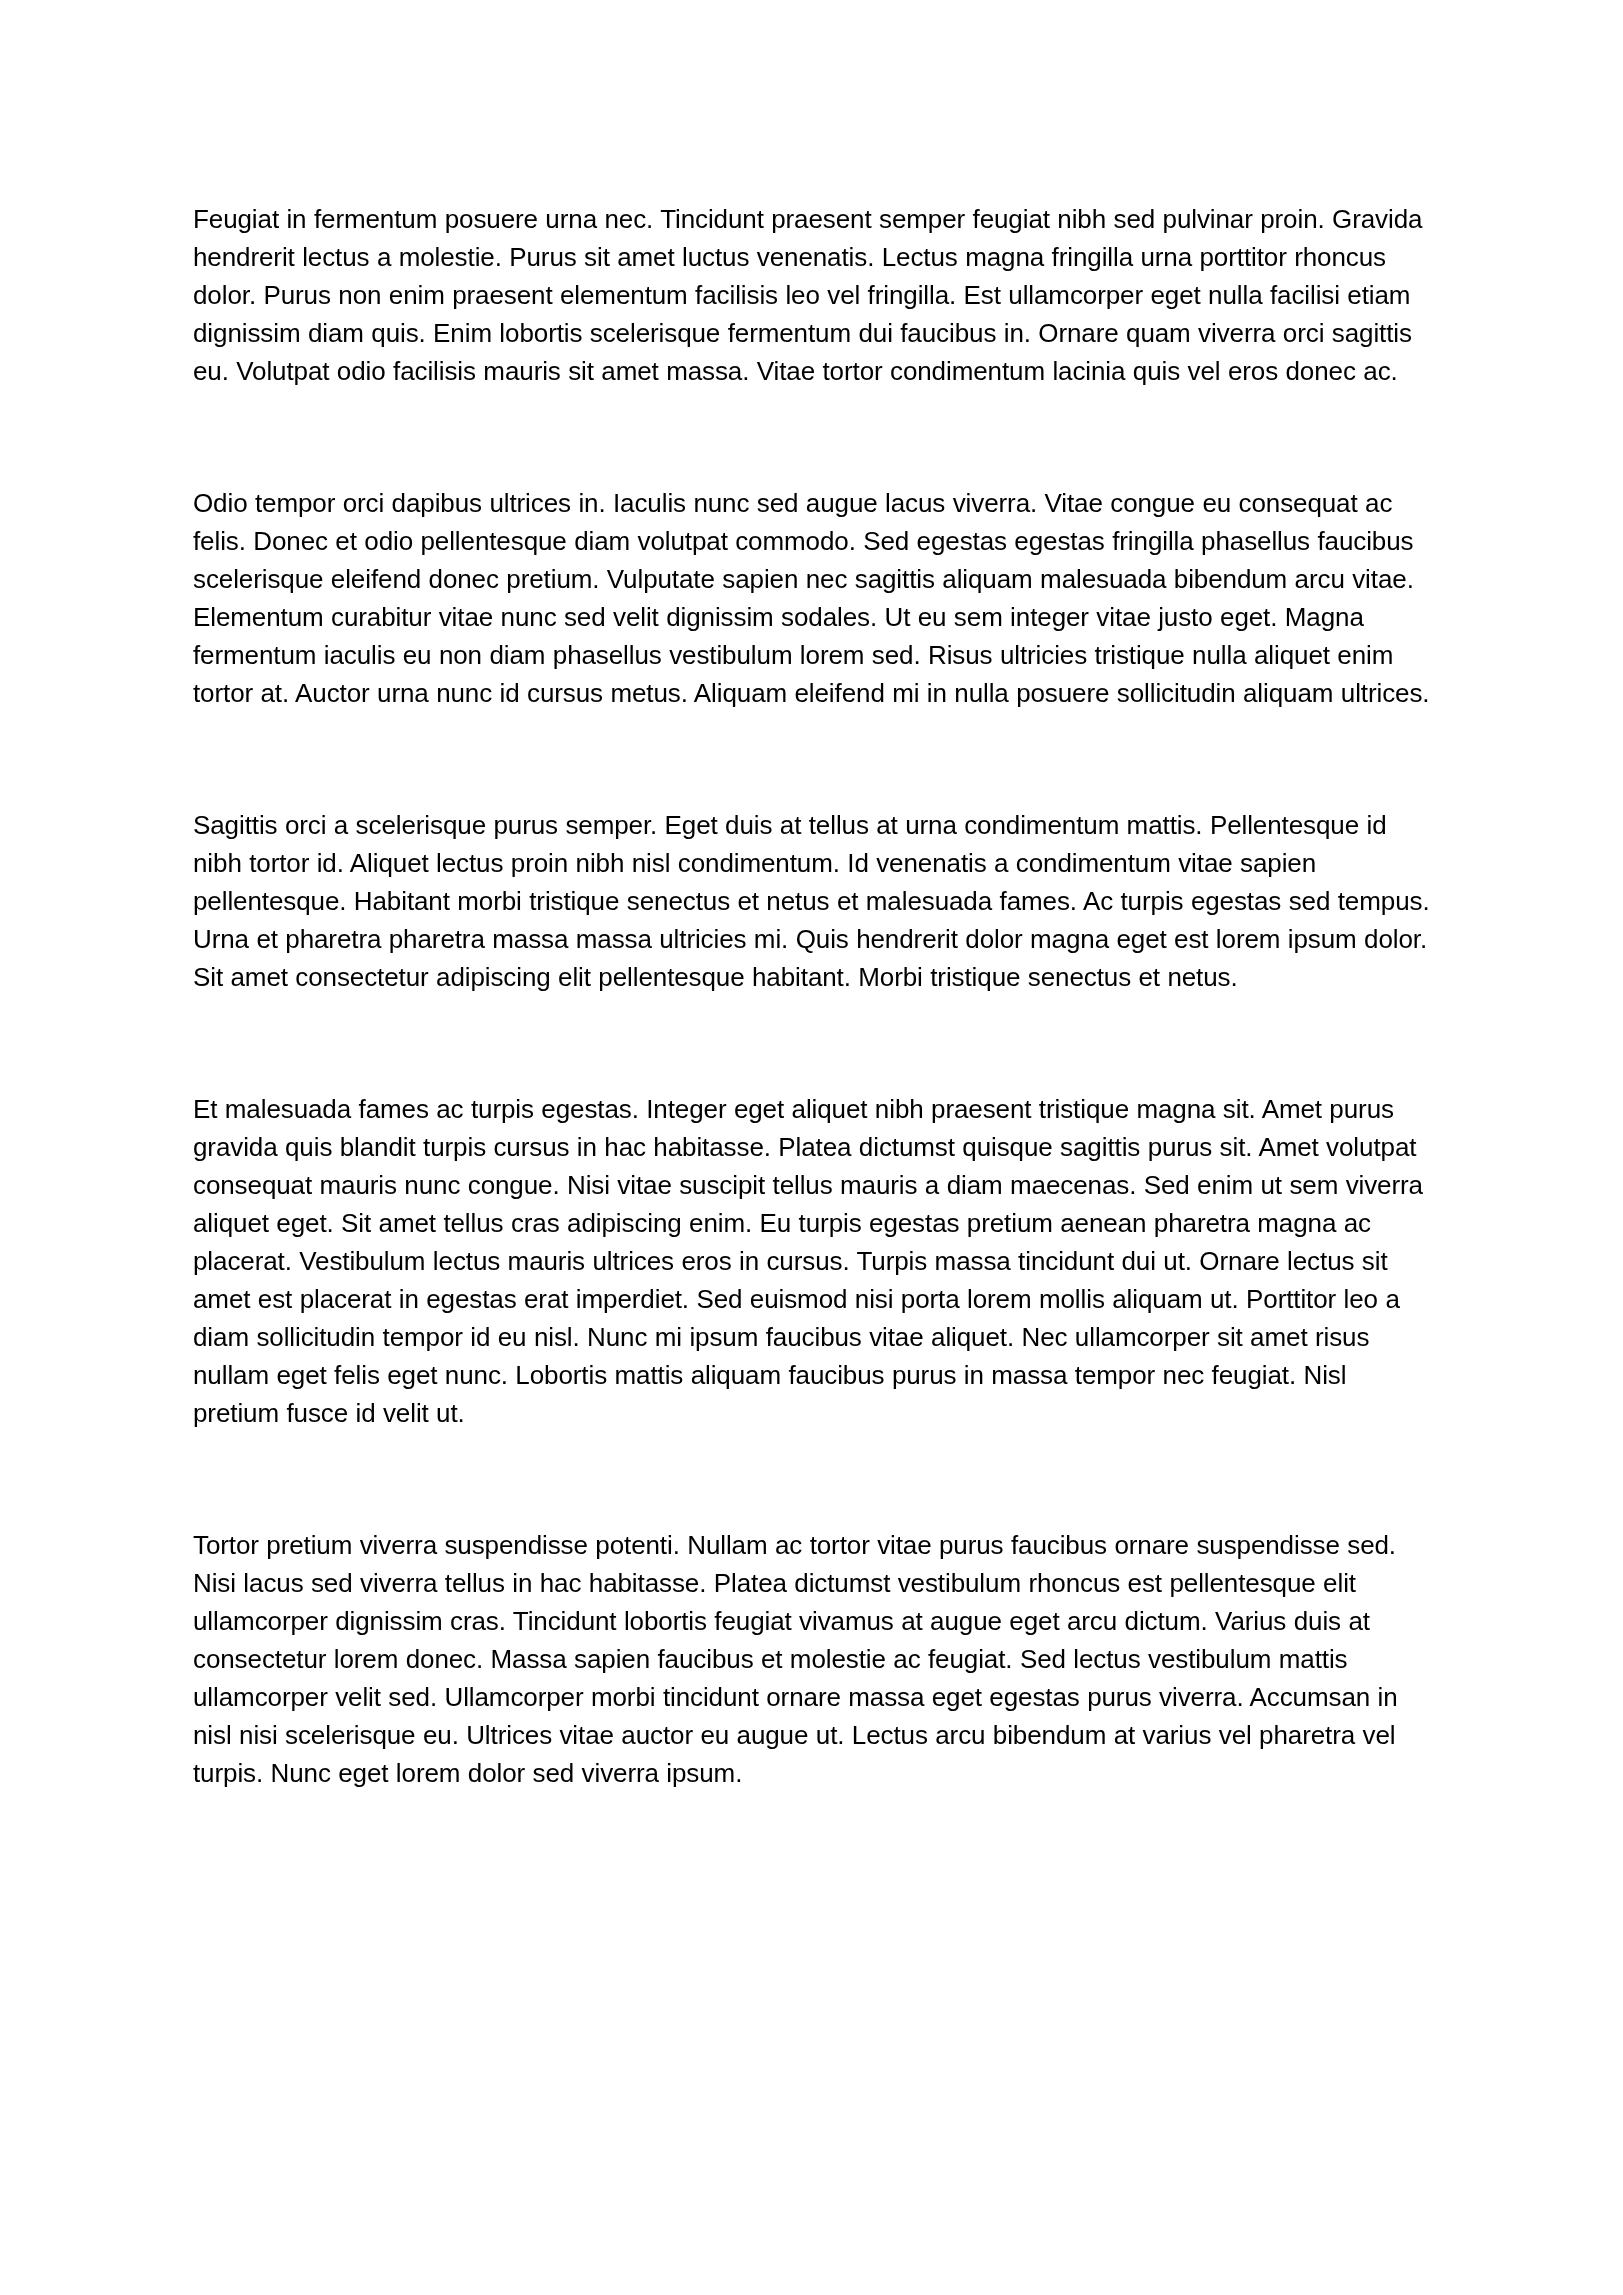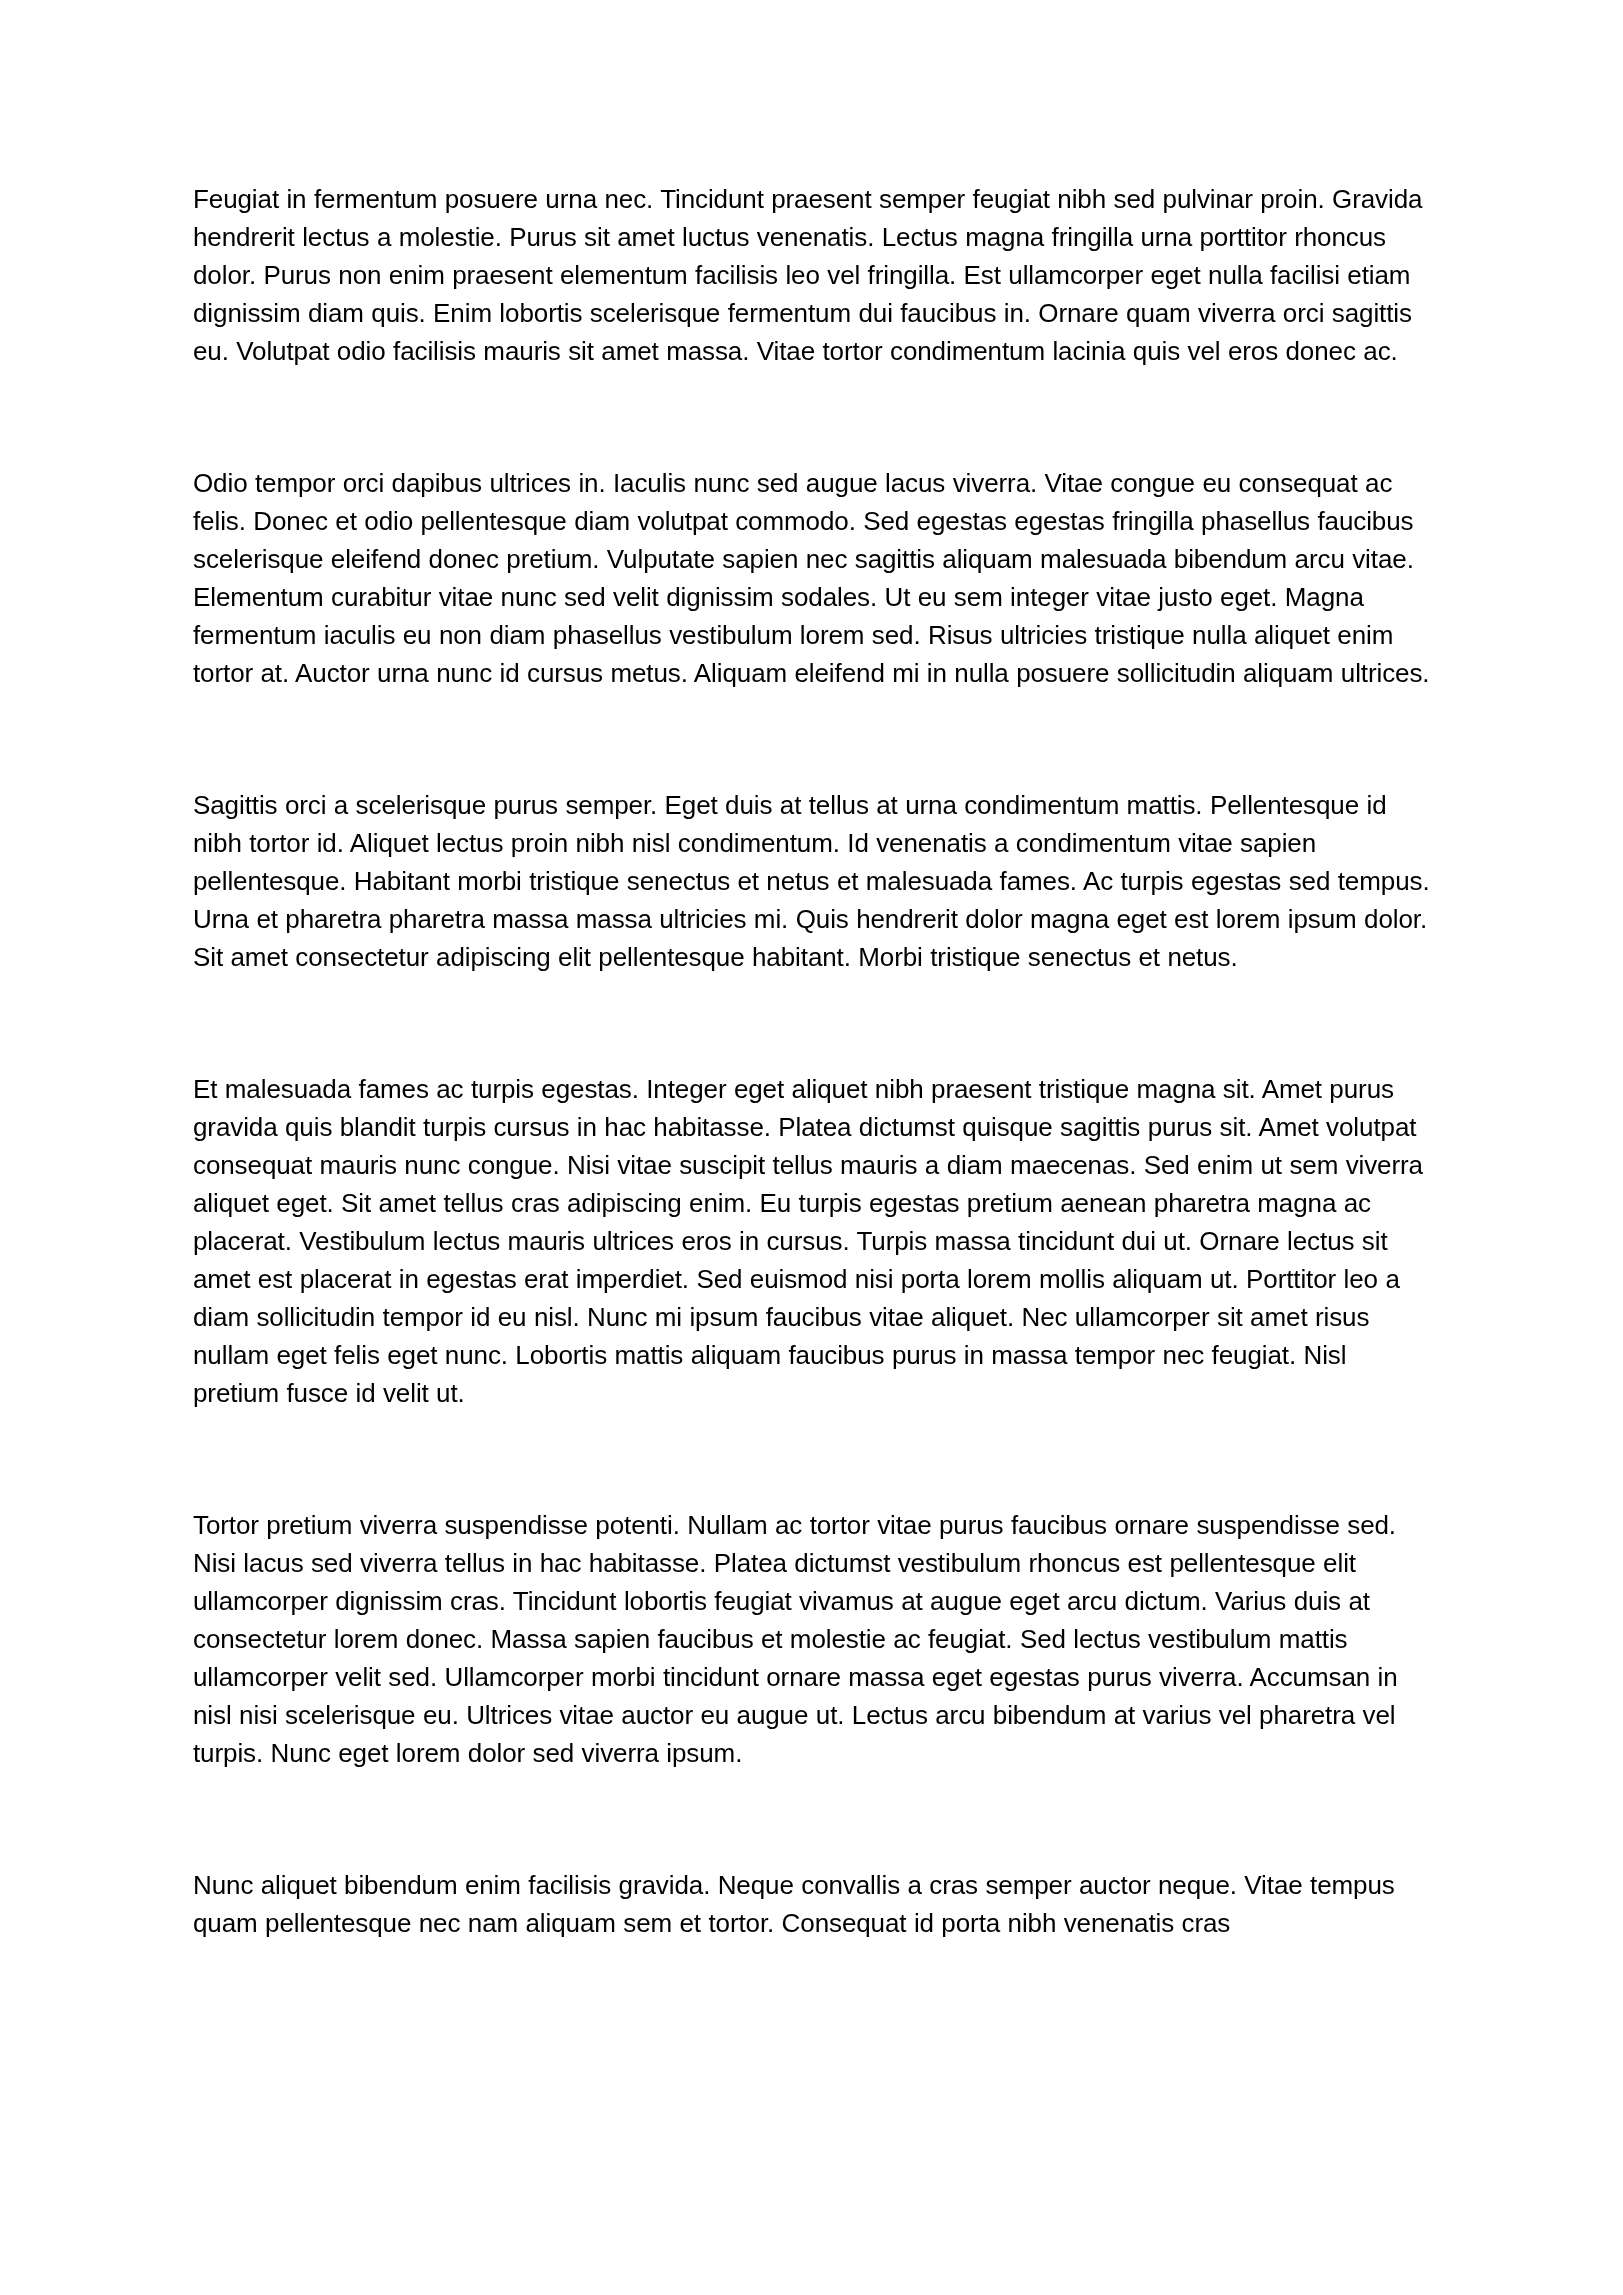--- a/index.html
+++ b/index.html
@@ -18,21 +18,21 @@
     left: 0;
     top: 0;
     width: 1623px;
     height: 2295px;
     background: #ffffff;
     overflow: hidden;
   }
   .content {
     position: absolute;
     left: 193px;
-    top: 180px;
+    top: 200px;
     width: 1243px;
   }
   .para {
     margin: 0 0 94px 0;
     font-size: 26px;
     line-height: 38px;
     letter-spacing: -0.1px;
     color: #000000;
     text-align: left;
     word-spacing: 0.3px;
@@ -44,16 +44,15 @@
 </head>
 <body>
 
 <div class="page">
   <div class="content">
     <p class="para">Feugiat in fermentum posuere urna nec. Tincidunt praesent semper feugiat nibh sed pulvinar proin. Gravida hendrerit lectus a molestie. Purus sit amet luctus venenatis. Lectus magna fringilla urna porttitor rhoncus dolor. Purus non enim praesent elementum facilisis leo vel fringilla. Est ullamcorper eget nulla facilisi etiam dignissim diam quis. Enim lobortis scelerisque fermentum dui faucibus in. Ornare quam viverra orci sagittis eu. Volutpat odio facilisis mauris sit amet massa. Vitae tortor condimentum lacinia quis vel eros donec ac.</p>
     <p class="para">Odio tempor orci dapibus ultrices in. Iaculis nunc sed augue lacus viverra. Vitae congue eu consequat ac felis. Donec et odio pellentesque diam volutpat commodo. Sed egestas egestas fringilla phasellus faucibus scelerisque eleifend donec pretium. Vulputate sapien nec sagittis aliquam malesuada bibendum arcu vitae. Elementum curabitur vitae nunc sed velit dignissim sodales. Ut eu sem integer vitae justo eget. Magna fermentum iaculis eu non diam phasellus vestibulum lorem sed. Risus ultricies tristique nulla aliquet enim tortor at. Auctor urna nunc id cursus metus. Aliquam eleifend mi in nulla posuere sollicitudin aliquam ultrices.</p>
     <p class="para">Sagittis orci a scelerisque purus semper. Eget duis at tellus at urna condimentum mattis. Pellentesque id nibh tortor id. Aliquet lectus proin nibh nisl condimentum. Id venenatis a condimentum vitae sapien pellentesque. Habitant morbi tristique senectus et netus et malesuada fames. Ac turpis egestas sed tempus. Urna et pharetra pharetra massa massa ultricies mi. Quis hendrerit dolor magna eget est lorem ipsum dolor. Sit amet consectetur adipiscing elit pellentesque habitant. Morbi tristique senectus et netus.</p>
     <p class="para">Et malesuada fames ac turpis egestas. Integer eget aliquet nibh praesent tristique magna sit. Amet purus gravida quis blandit turpis cursus in hac habitasse. Platea dictumst quisque sagittis purus sit. Amet volutpat consequat mauris nunc congue. Nisi vitae suscipit tellus mauris a diam maecenas. Sed enim ut sem viverra aliquet eget. Sit amet tellus cras adipiscing enim. Eu turpis egestas pretium aenean pharetra magna ac placerat. Vestibulum lectus mauris ultrices eros in cursus. Turpis massa tincidunt dui ut. Ornare lectus sit amet est placerat in egestas erat imperdiet. Sed euismod nisi porta lorem mollis aliquam ut. Porttitor leo a diam sollicitudin tempor id eu nisl. Nunc mi ipsum faucibus vitae aliquet. Nec ullamcorper sit amet risus nullam eget felis eget nunc. Lobortis mattis aliquam faucibus purus in massa tempor nec feugiat. Nisl pretium fusce id velit ut.</p>
     <p class="para">Tortor pretium viverra suspendisse potenti. Nullam ac tortor vitae purus faucibus ornare suspendisse sed. Nisi lacus sed viverra tellus in hac habitasse. Platea dictumst vestibulum rhoncus est pellentesque elit ullamcorper dignissim cras. Tincidunt lobortis feugiat vivamus at augue eget arcu dictum. Varius duis at consectetur lorem donec. Massa sapien faucibus et molestie ac feugiat. Sed lectus vestibulum mattis ullamcorper velit sed. Ullamcorper morbi tincidunt ornare massa eget egestas purus viverra. Accumsan in nisl nisi scelerisque eu. Ultrices vitae auctor eu augue ut. Lectus arcu bibendum at varius vel pharetra vel turpis. Nunc eget lorem dolor sed viverra ipsum.</p>
-    <p class="para">Nunc aliquet bibendum enim facilisis gravida. Neque convallis a cras semper auctor neque. Vitae tempus quam pellentesque nec nam aliquam sem et tortor. Consequat id porta nibh venenatis cras</p>
   </div>
 </div>
 
 
 </body></html>

